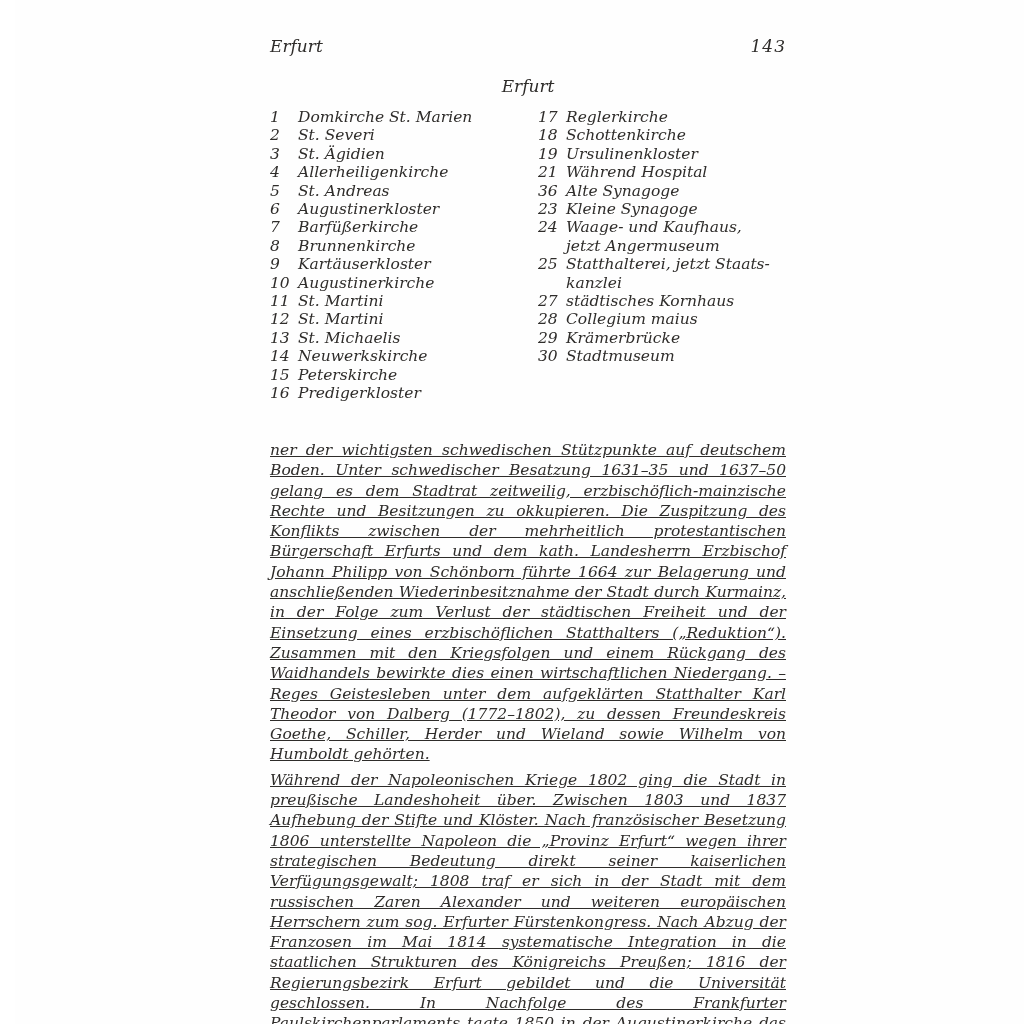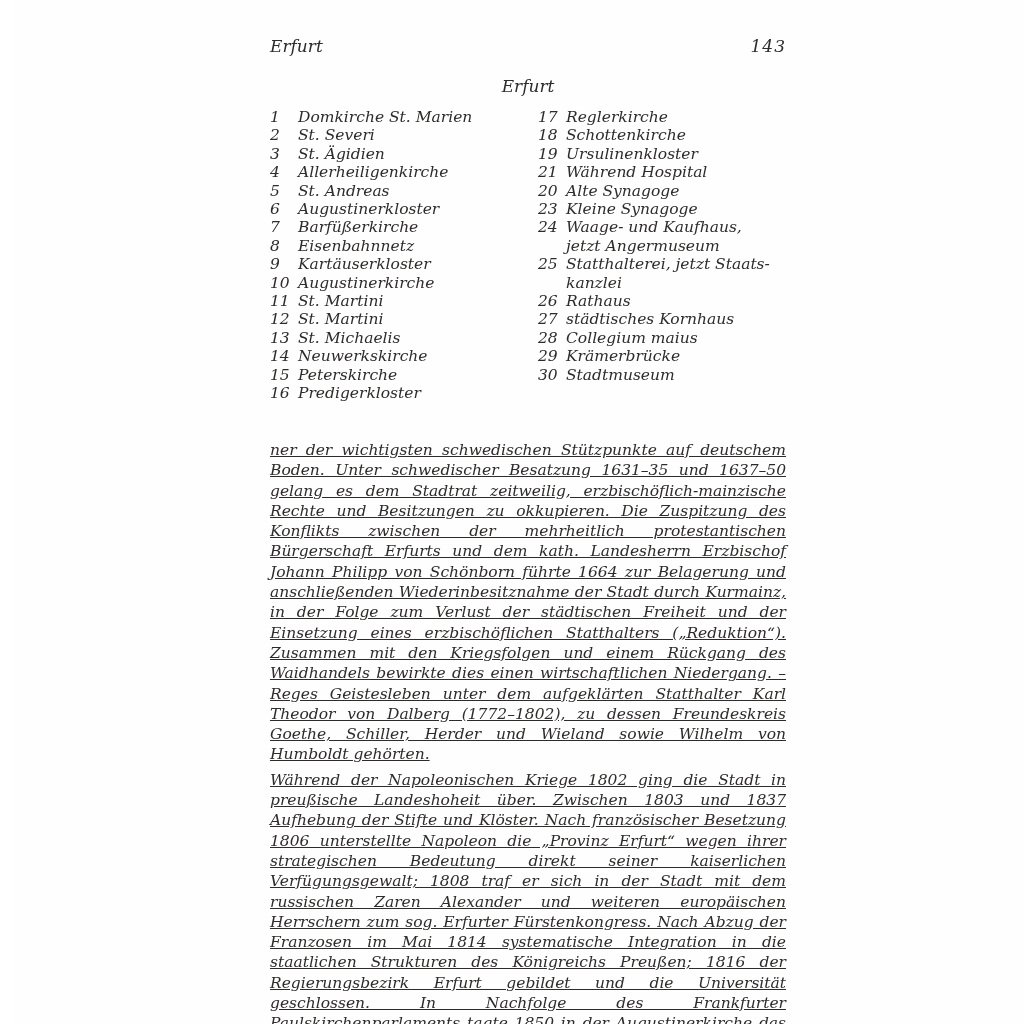--- a/index.html
+++ b/index.html
@@ -85,21 +85,21 @@
       <div class="leg-row">
           <span class="leg-num">6</span>
           <span class="leg-label">Augustinerkloster</span>
         </div>
       <div class="leg-row">
           <span class="leg-num">7</span>
           <span class="leg-label">Barfüßerkirche</span>
         </div>
       <div class="leg-row">
           <span class="leg-num">8</span>
-          <span class="leg-label">Eisenbahnnetz</span>
+          <span class="leg-label">Brunnenkirche</span>
         </div>
       <div class="leg-row">
           <span class="leg-num">9</span>
           <span class="leg-label">Kartäuserkloster</span>
         </div>
       <div class="leg-row">
           <span class="leg-num">10</span>
           <span class="leg-label">Augustinerkirche</span>
         </div>
       <div class="leg-row">
@@ -139,40 +139,36 @@
         </div>
       <div class="leg-row">
           <span class="leg-num">19</span>
           <span class="leg-label">Ursulinenkloster</span>
         </div>
       <div class="leg-row">
           <span class="leg-num">21</span>
           <span class="leg-label">Während Hospital</span>
         </div>
       <div class="leg-row">
-          <span class="leg-num">20</span>
+          <span class="leg-num">36</span>
           <span class="leg-label">Alte Synagoge</span>
         </div>
       <div class="leg-row">
           <span class="leg-num">23</span>
           <span class="leg-label">Kleine Synagoge</span>
         </div>
       <div class="leg-row">
           <span class="leg-num">24</span>
           <span class="leg-label">Waage- und Kaufhaus,
 jetzt Angermuseum</span>
         </div>
       <div class="leg-row">
           <span class="leg-num">25</span>
           <span class="leg-label">Statthalterei, jetzt Staats-
 kanzlei</span>
-        </div>
-      <div class="leg-row">
-          <span class="leg-num">26</span>
-          <span class="leg-label">Rathaus</span>
         </div>
       <div class="leg-row">
           <span class="leg-num">27</span>
           <span class="leg-label">städtisches Kornhaus</span>
         </div>
       <div class="leg-row">
           <span class="leg-num">28</span>
           <span class="leg-label">Collegium maius</span>
         </div>
       <div class="leg-row">

